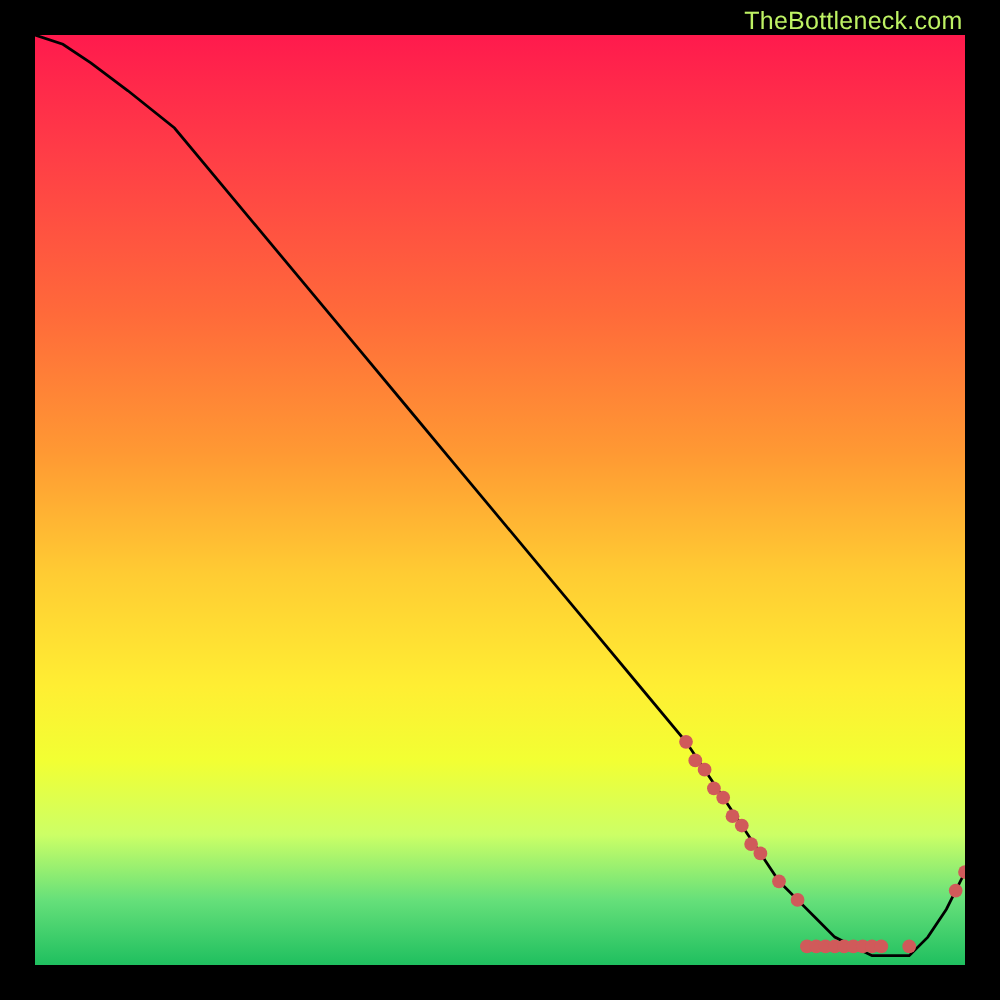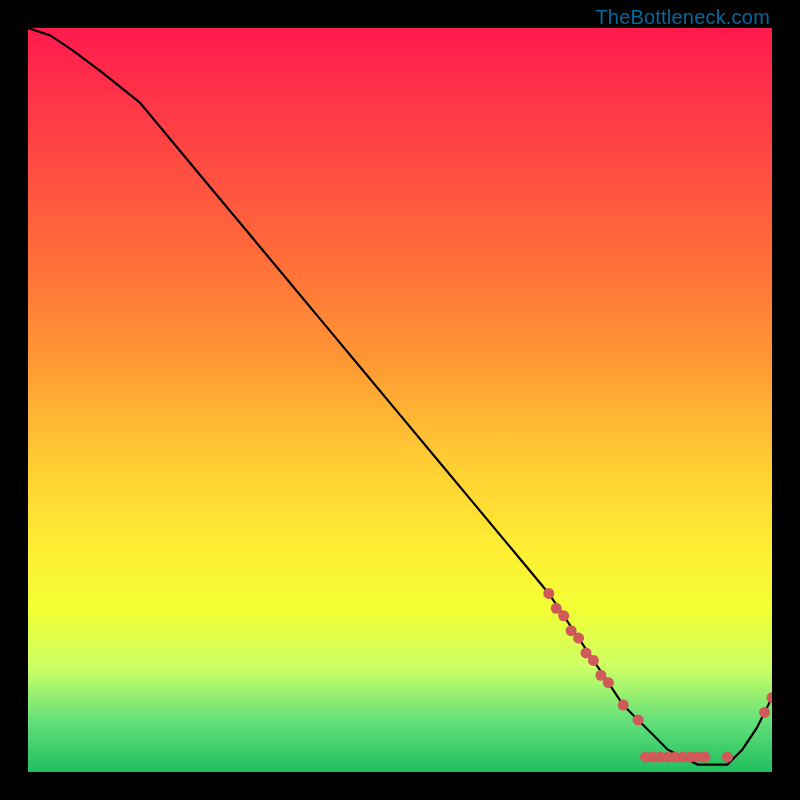--- a/index.html
+++ b/index.html
@@ -34,21 +34,21 @@
       #f2ff33 78%,
       #ccff66 86%,
       #66e07a 93%,
       #1fbf5f 100%
     );
   }
   .watermark {
     position: absolute;
     top: 6px;
     right: 30px;
-    color: #0369a1;
+    color: #bef264;
     font-size: 20px;
     font-weight: 500;
     letter-spacing: 0.2px;
   }
   svg.overlay {
     position: absolute;
     left: 0;
     top: 0;
     width: 744px;
     height: 744px;

